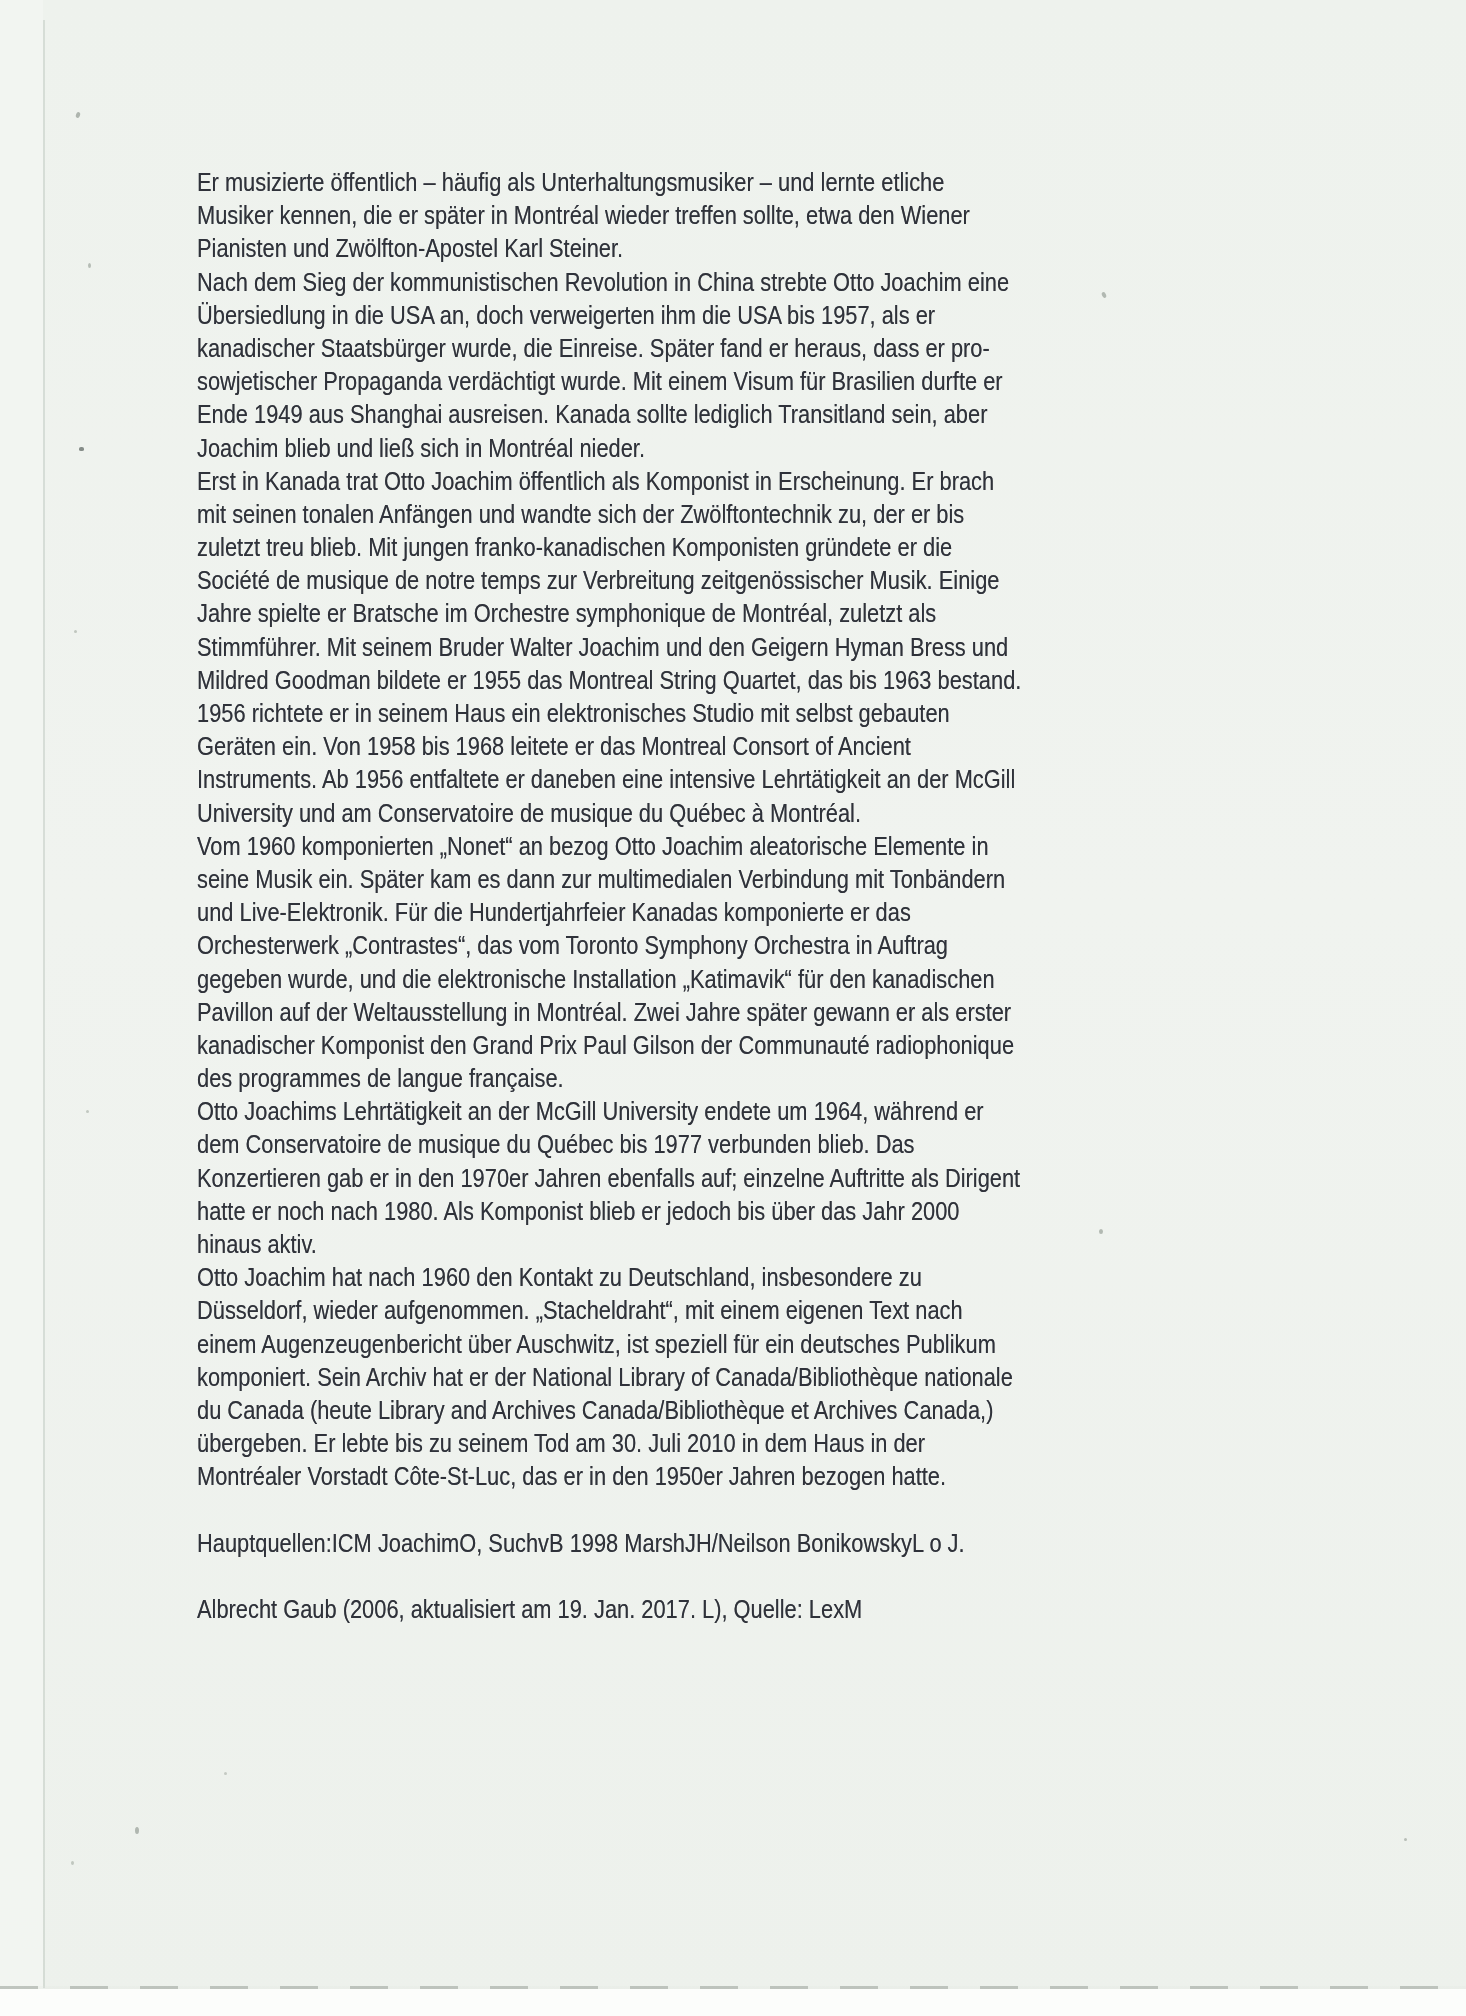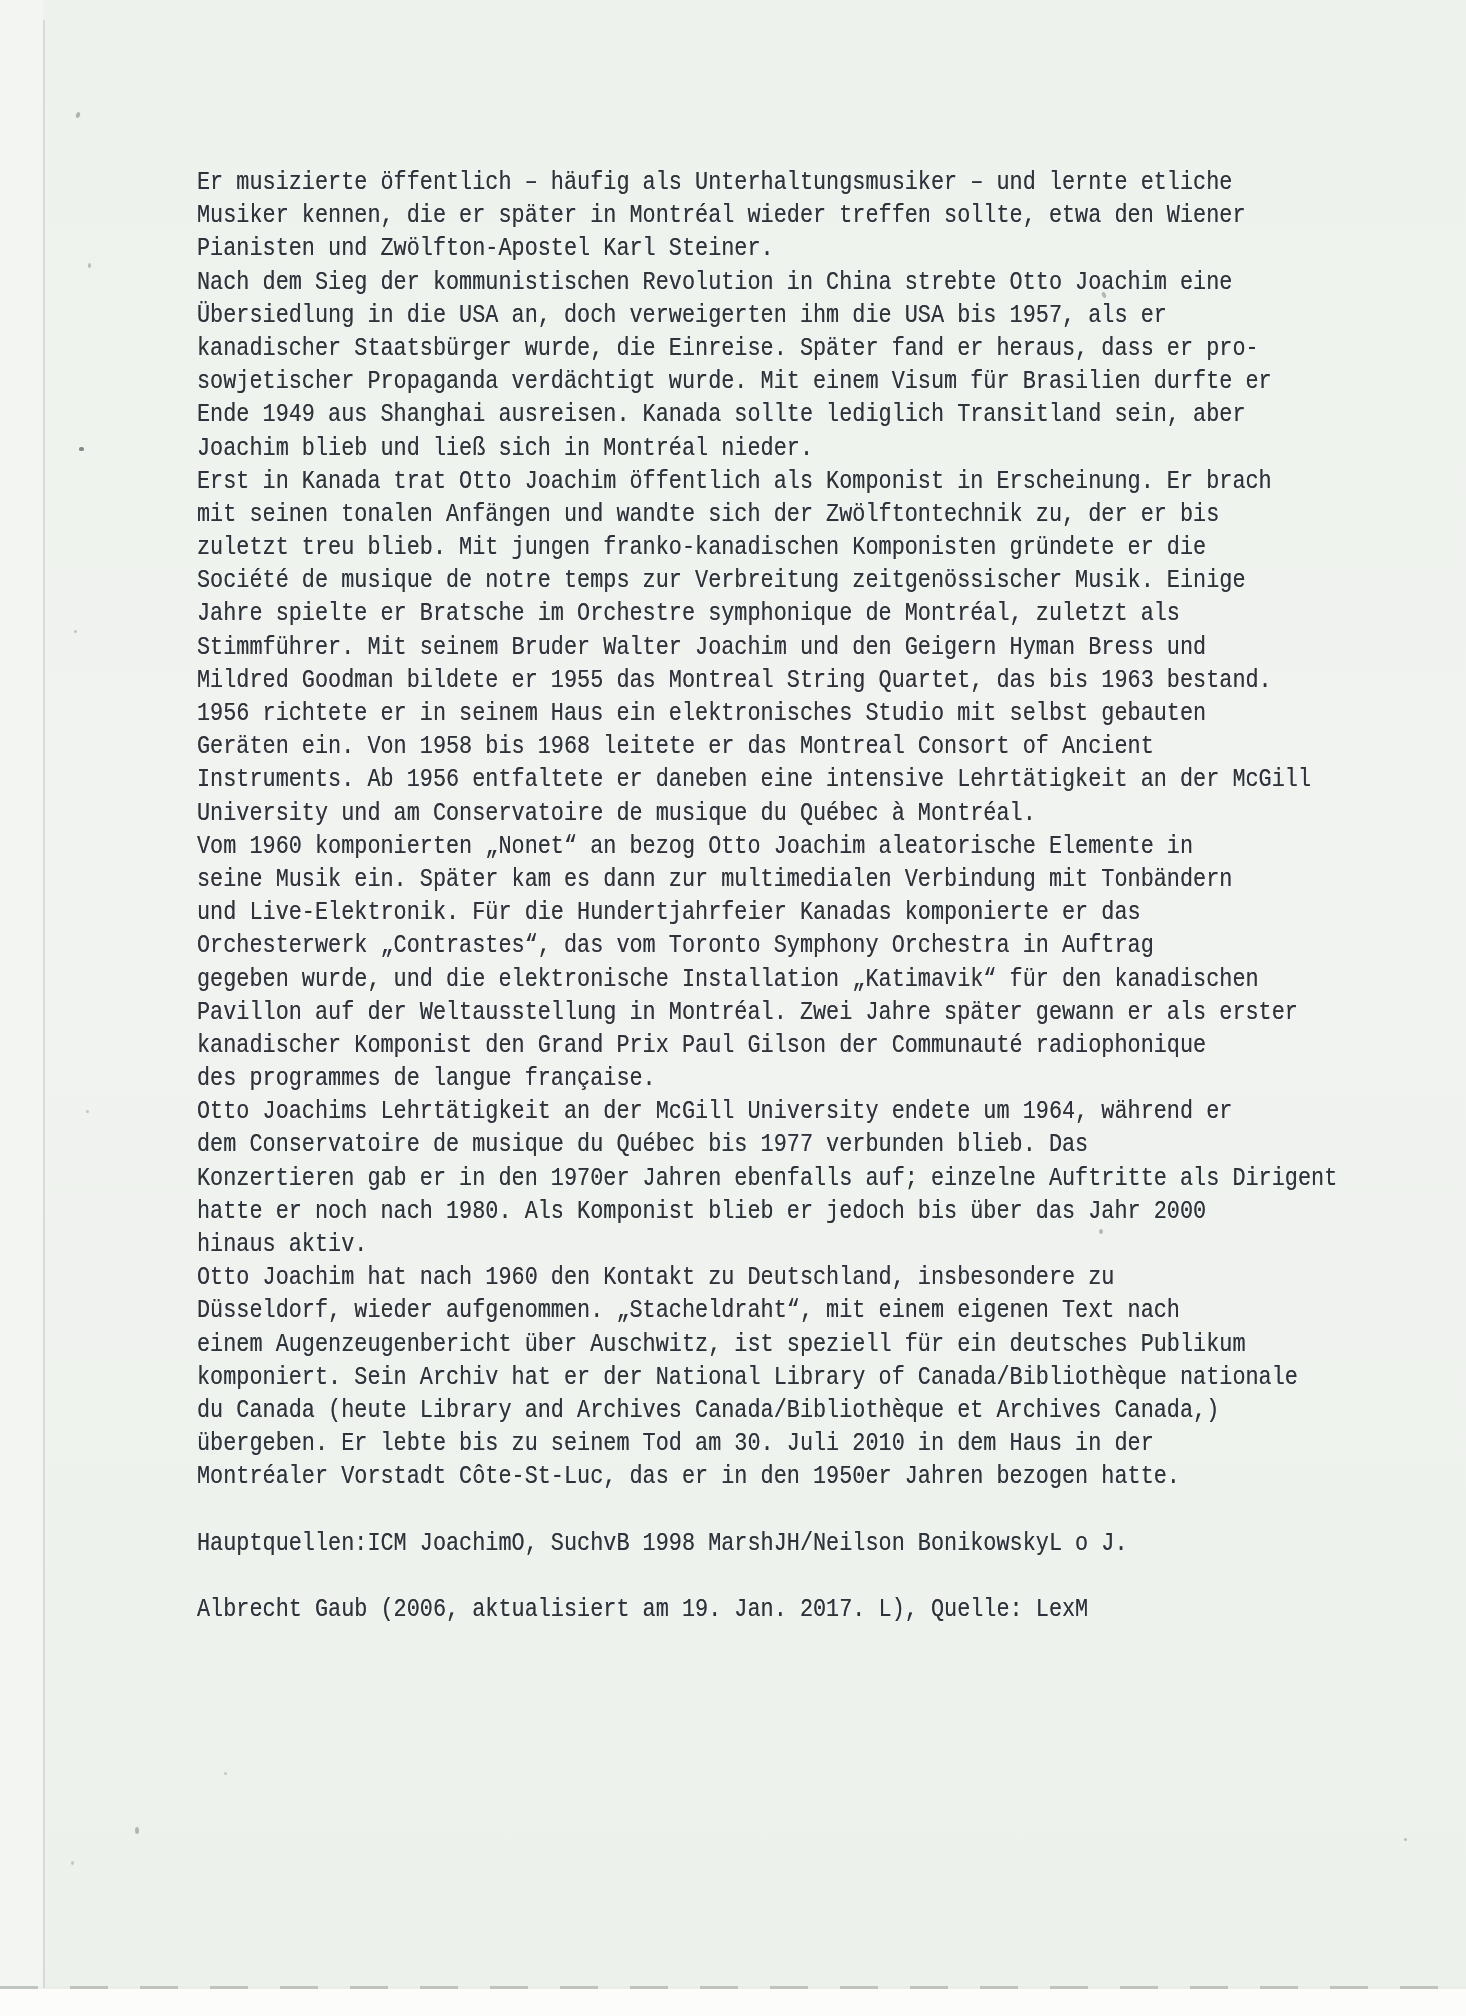--- a/index.html
+++ b/index.html
@@ -6,21 +6,21 @@
     margin: 0;
     padding: 0;
     background: #fbfcfa;
   }
   .scan {
     position: relative;
     width: 1466px;
     height: 2016px;
     overflow: hidden;
     background: linear-gradient(180deg, #eef2ed 0%, #f0f3ef 45%, #edf1ec 100%);
-    font-family: Liberation Mono, monospace;
+    font-family: Liberation Sans, sans-serif;
   }
   
   .crease {
     position: absolute;
     top: 20px;
     bottom: 28px;
     left: 43px;
     width: 2px;
     background: rgba(185, 196, 186, 0.45);
   }

